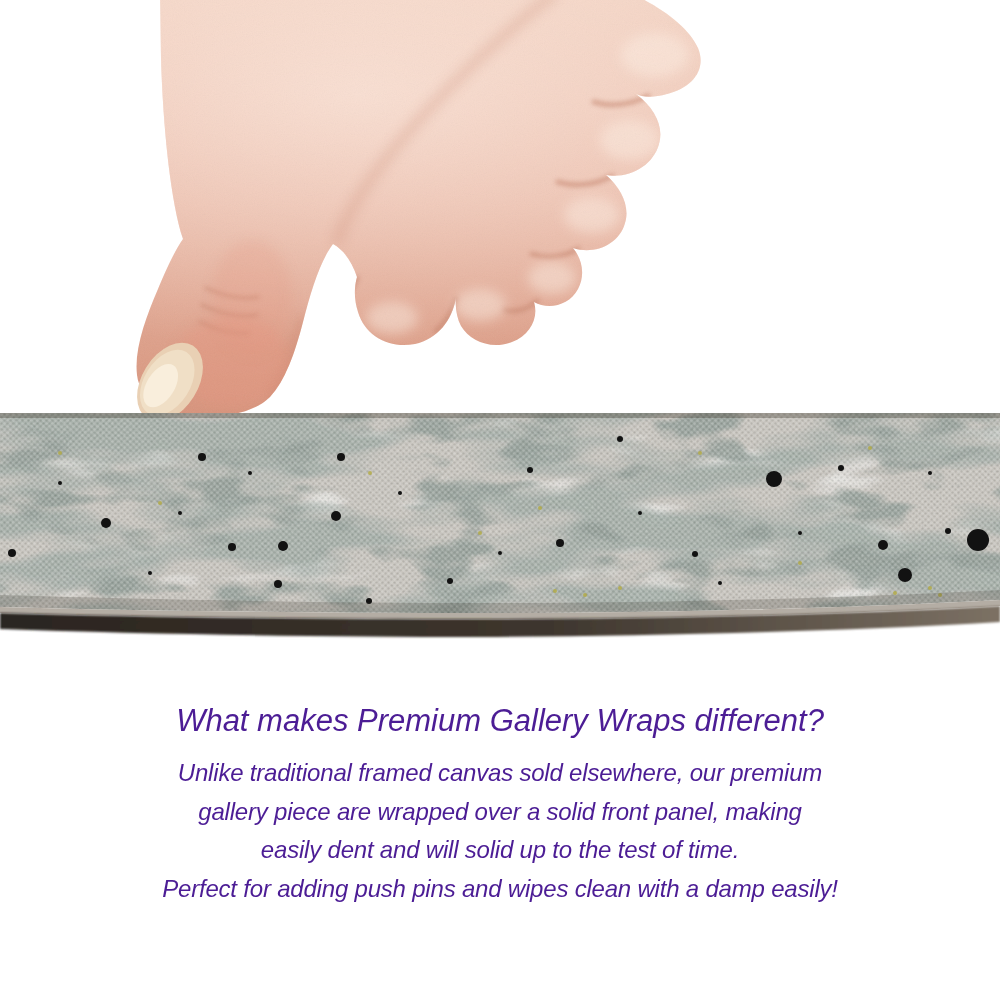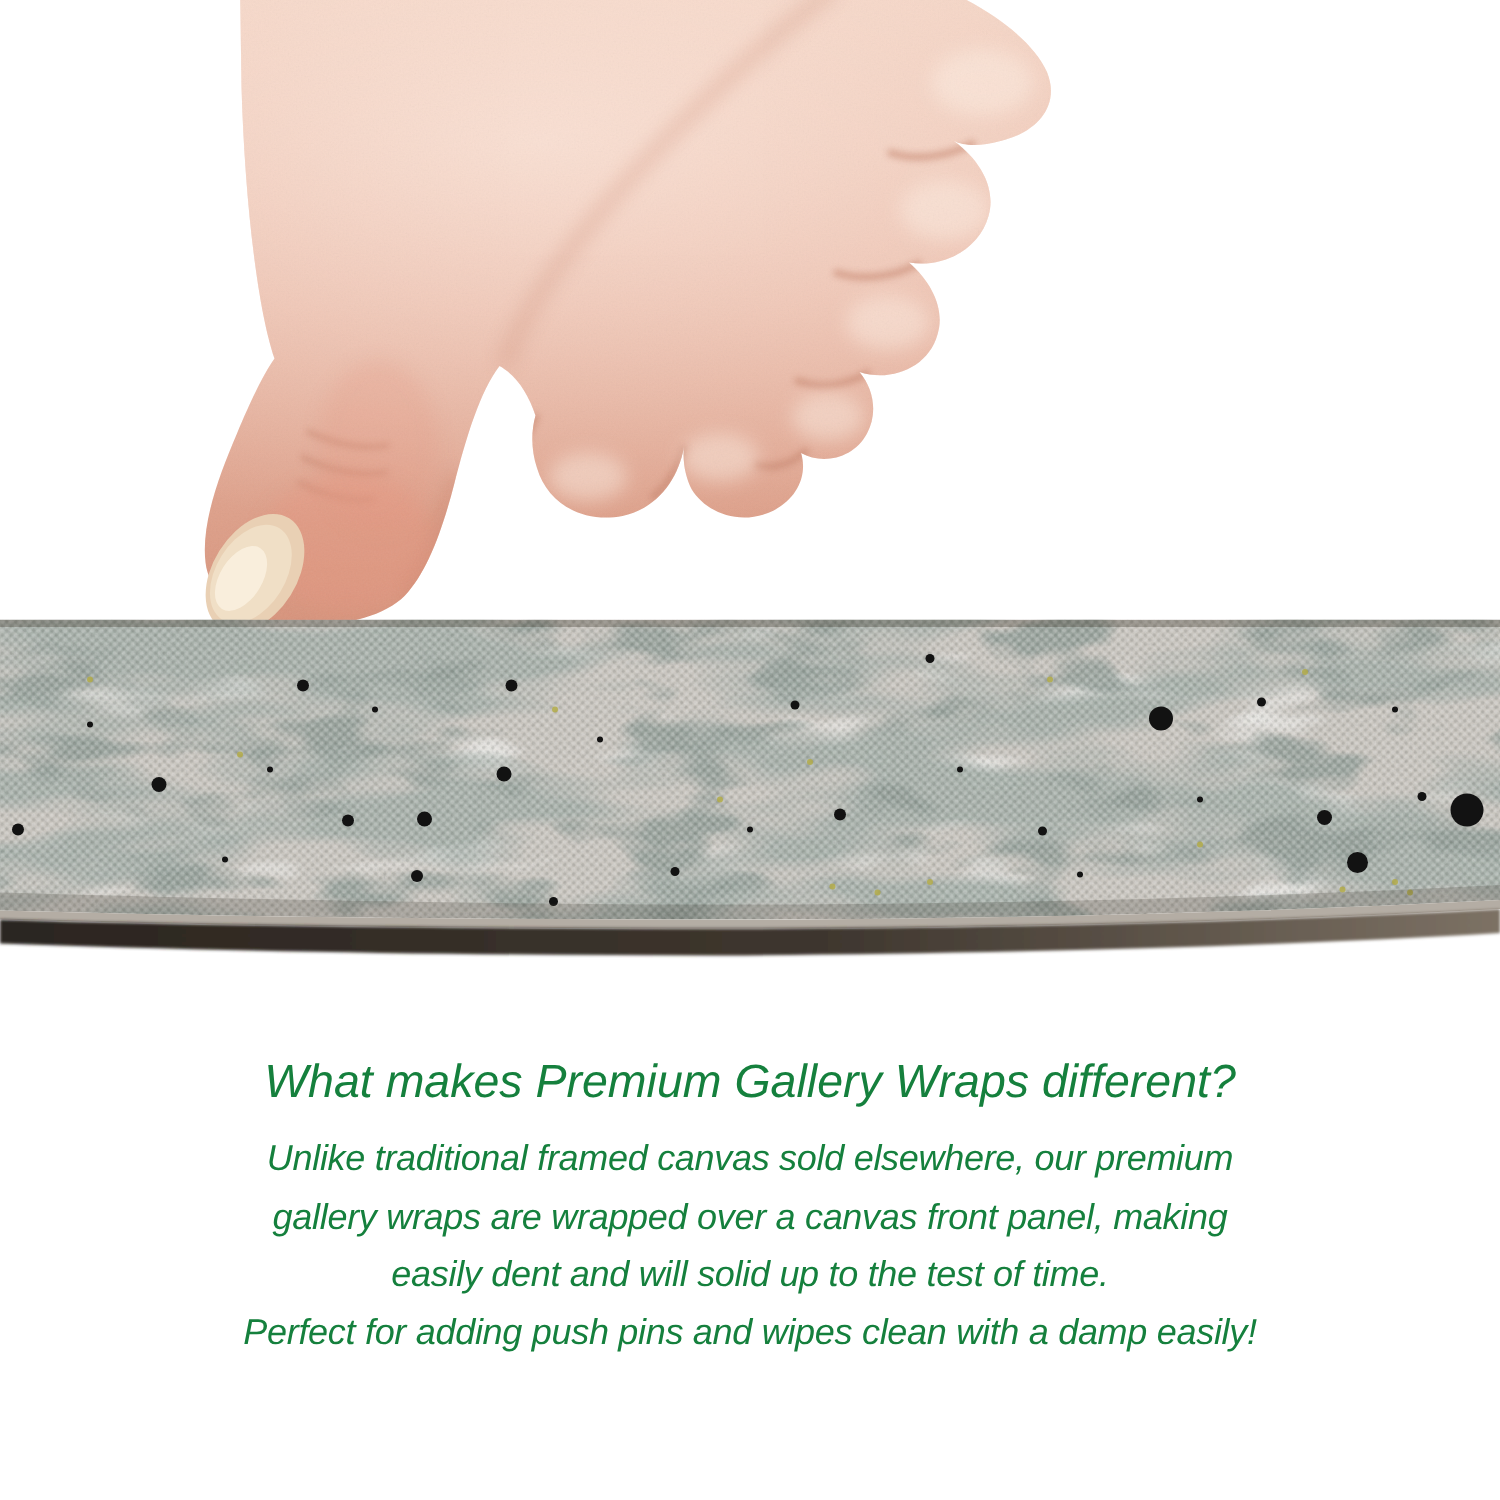--- a/index.html
+++ b/index.html
@@ -196,21 +196,21 @@
 
       <rect width="1000" height="5" fill="rgba(70,62,52,0.35)"></rect>
       <path fill="rgba(60,55,45,0.22)" d="M0,182 C140,186 320,190 480,190 C640,190 830,186 1000,177 L1000,187 C830,196 640,200 480,200 C320,200 140,198 0,194 Z"></path>
     </g>
 
     <path fill="#b4ada4" d="M0,194 C140,198 320,200 480,200 C640,200 830,196 1000,187 L1000,193 C830,202 640,206 480,206 C320,206 140,204 0,200 Z"></path>
 
     <path fill="url(#edgeGrad)" filter="url(#edgeBlur)" d="M0,200 C140,204 320,206 480,206 C640,206 830,202 1000,193 L1000,209 C830,219 640,223 480,224 C320,224 140,221 0,216 Z"></path>
   </svg>
 
-  <div class="text-block" style="color: #15803d;">
+  <div class="text-block" style="color: #4c1d95;">
     <h1>What makes Premium Gallery Wraps different?</h1>
     <p>Unlike traditional framed canvas sold elsewhere, our premium</p>
-    <p>gallery wraps are wrapped over a canvas front panel, making</p>
+    <p>gallery piece are wrapped over a solid front panel, making</p>
     <p>easily dent and will solid up to the test of time.</p>
     <p>Perfect for adding push pins and wipes clean with a damp easily!</p>
   </div>
 
 </div>
 
 </body></html>

